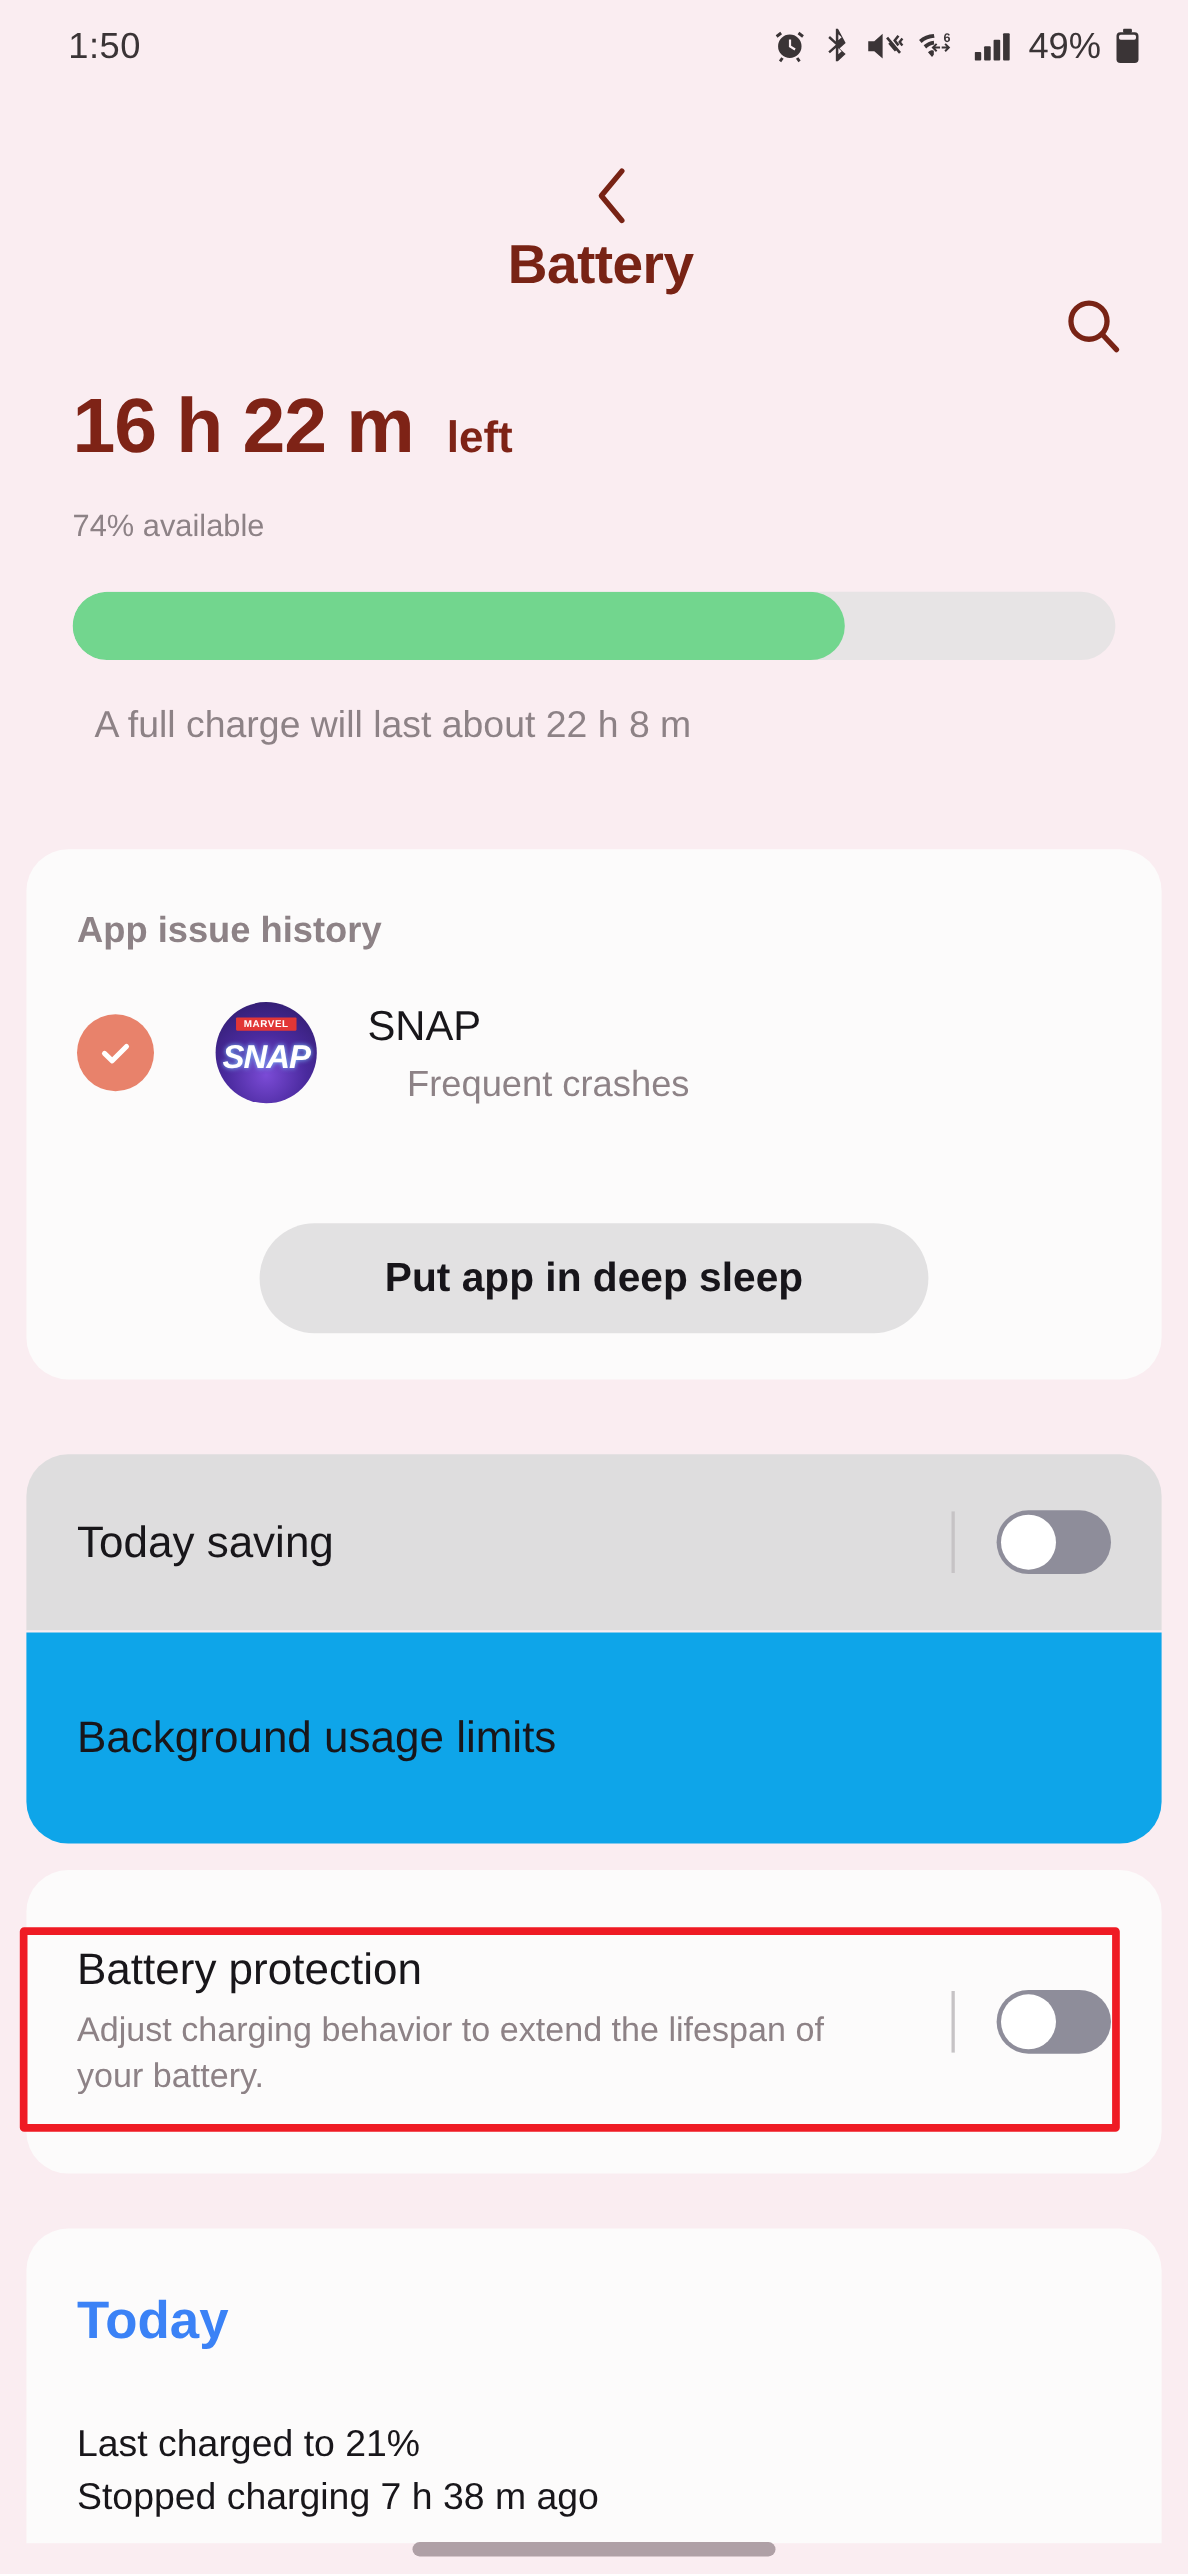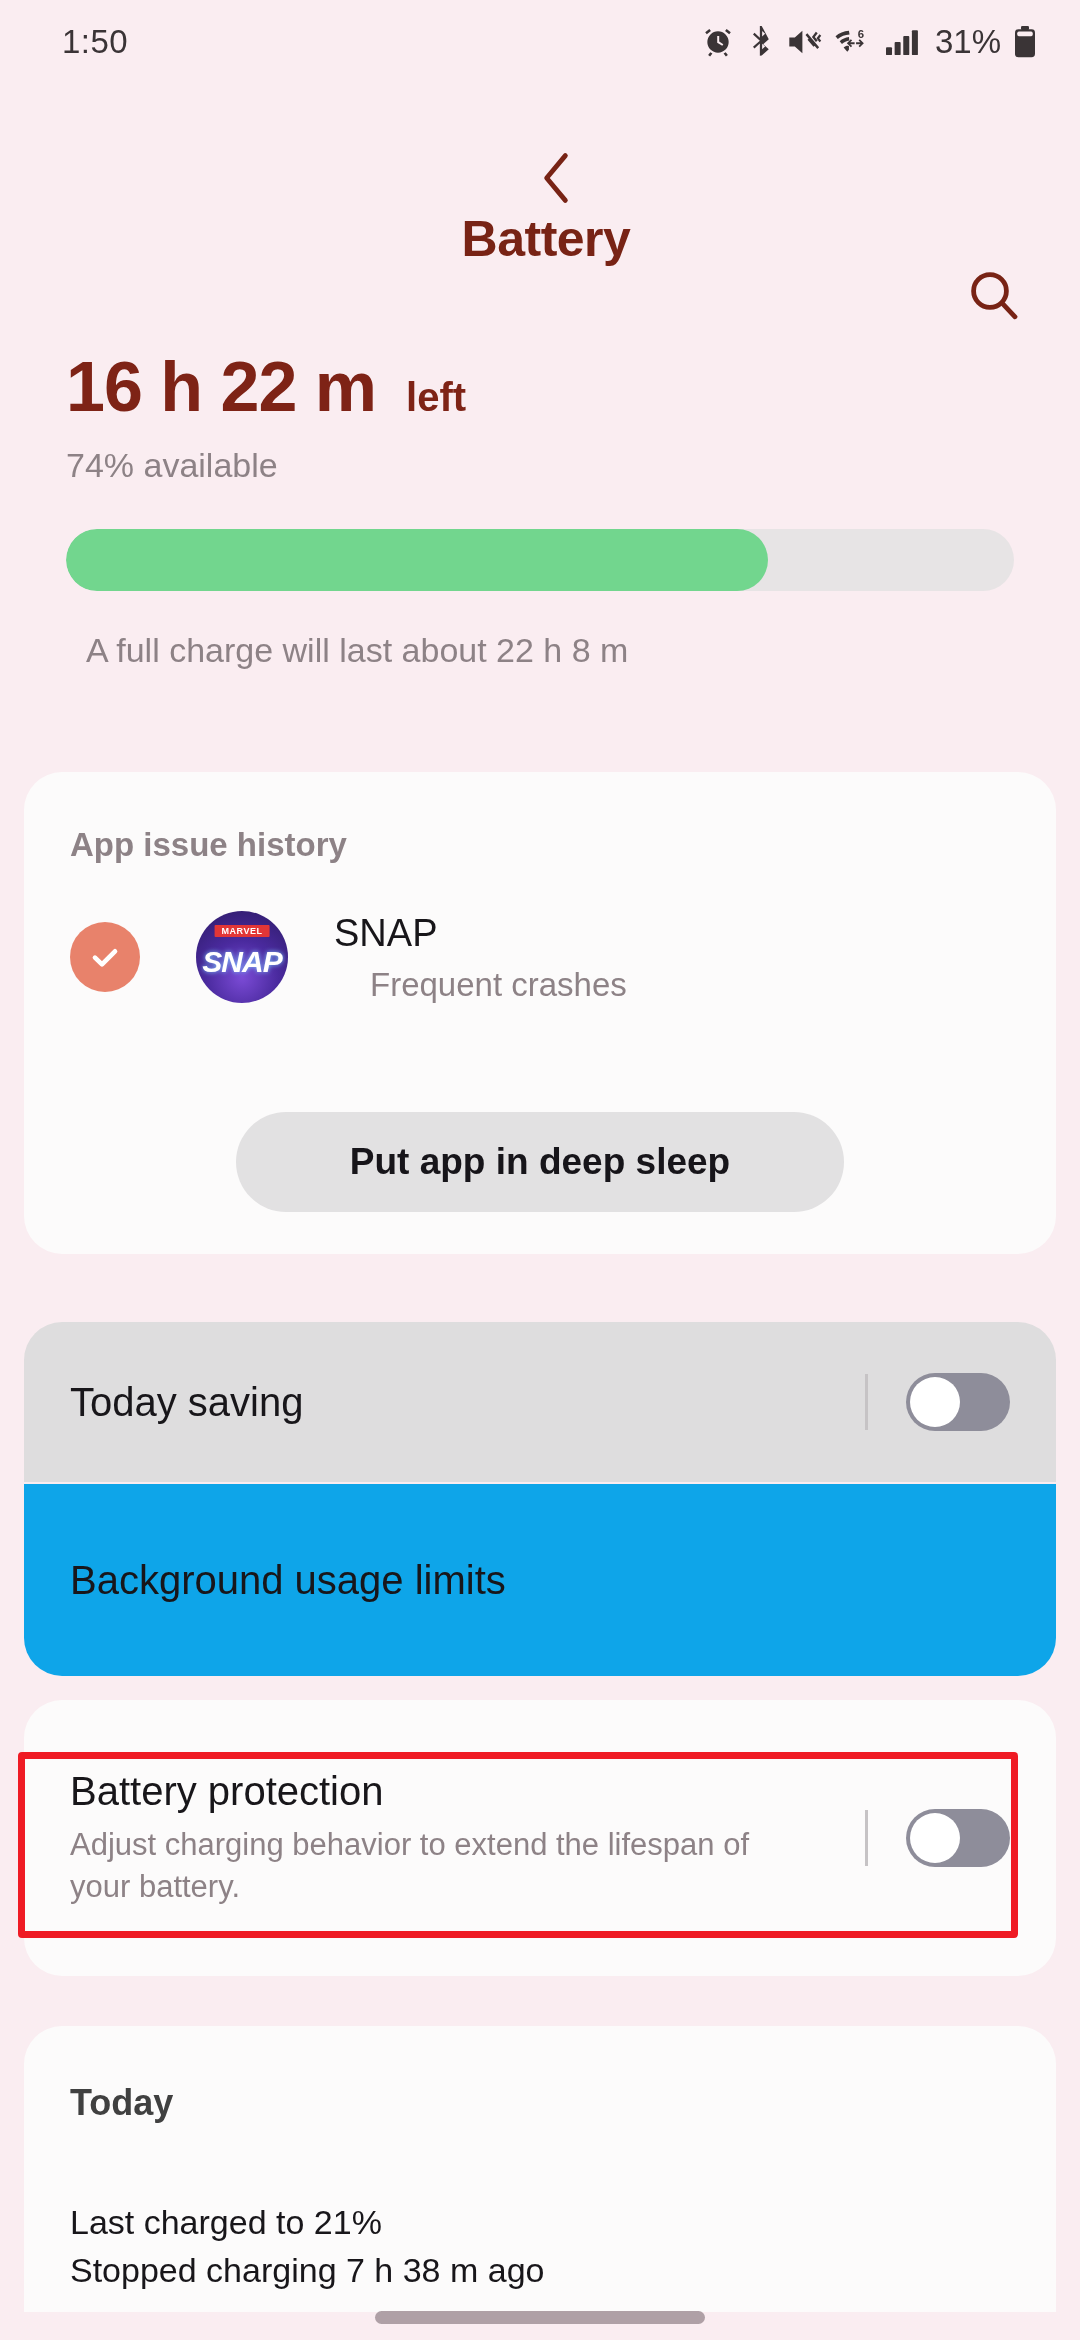--- a/index.html
+++ b/index.html
@@ -34,21 +34,21 @@
   }
   .search-btn { margin-left:auto; margin-right:58px; display:flex; align-items:center; }
 
   
   .hero { position:absolute; top:352px; left:0; width:1080px; padding:0 66px; }
   .hero-time {
     color:#7E2316; font-weight:bold; font-size:70px; line-height:1;
     display:flex; align-items:baseline; letter-spacing:-1px;gap:18px;
   }
   .hero-time .left-sfx { font-size:40px; font-weight:bold; margin-left:12px; letter-spacing:0; }
-  .hero-avail { margin-top:24px; font-size:34px; color:#8D8286; }
+  .hero-avail { margin-top:40px; font-size:28px; color:#8D8286; }
 
   .track {
     margin-top:44px; width:948px; height:62px; border-radius:31px;
     background:#E7E4E5; overflow:hidden;
   }
   .track-fill { height:100%; border-radius:31px; background:#72D68E; }
   .hero-note { margin-top:40px; font-size:34px; color:#8D8286;margin-left:20px; }
 
   
   .card { position:absolute; left:24px; width:1032px; background:#FCFBFB; }
@@ -113,21 +113,21 @@
   .prot-text { max-width:700px; }
   .prot-title { font-size:40px; color:#18161A; }
   .prot-sub { font-size:31px; color:#8D8286; line-height:1.35; margin-top:10px; }
   .redbox {
     position:absolute; left:18px; top:1752px; width:1000px; height:186px;
     border:7px solid #EF1B24; border-radius:4px; pointer-events:none;
   }
 
   
   .card-today { top:2026px; height:286px; border-radius:38px 38px 0 0; }
-  .today-title { position:absolute; top:56px; left:46px; font-size:36px; font-weight:bold; color:#404040; }
+  .today-title { position:absolute; top:56px; left:46px; font-size:48px; font-weight:bold; color:#3b82f6; }
   .today-lines { position:absolute; top:172px; left:46px; }
   .today-line { font-size:34px; color:#18161A; line-height:1.42; }
 
   .home-indicator {
     position:absolute; bottom:16px; left:50%; transform:translateX(-50%);
     width:330px; height:13px; border-radius:7px; background:#AFA0A6;
   }
 </style>
 </head>
 <body>
@@ -163,21 +163,21 @@
         </svg>
       </span>
       <span>
         <svg width="34" height="32" viewBox="0 0 26 24" fill="#3A3436">
           <rect x="0" y="16" width="4.6" height="6" rx="0.7"></rect>
           <rect x="6.6" y="12" width="4.6" height="10" rx="0.7"></rect>
           <rect x="13.2" y="7.5" width="4.6" height="14.5" rx="0.7"></rect>
           <rect x="19.8" y="3" width="4.6" height="19" rx="0.7"></rect>
         </svg>
       </span>
-      <span class="status-pct">31%</span>
+      <span class="status-pct">49%</span>
       <span>
         <svg width="22" height="32" viewBox="0 0 16 24" fill="#3A3436">
           <rect x="5" y="0" width="6" height="3" rx="1"></rect>
           <rect x="0.5" y="2.5" width="15" height="21" rx="2.6" fill="#3A3436"></rect>
           <rect x="2.2" y="4.2" width="11.6" height="3.4" rx="1.2" fill="#FAEDF1"></rect>
         </svg>
       </span>
     </div>
   </div>
 

